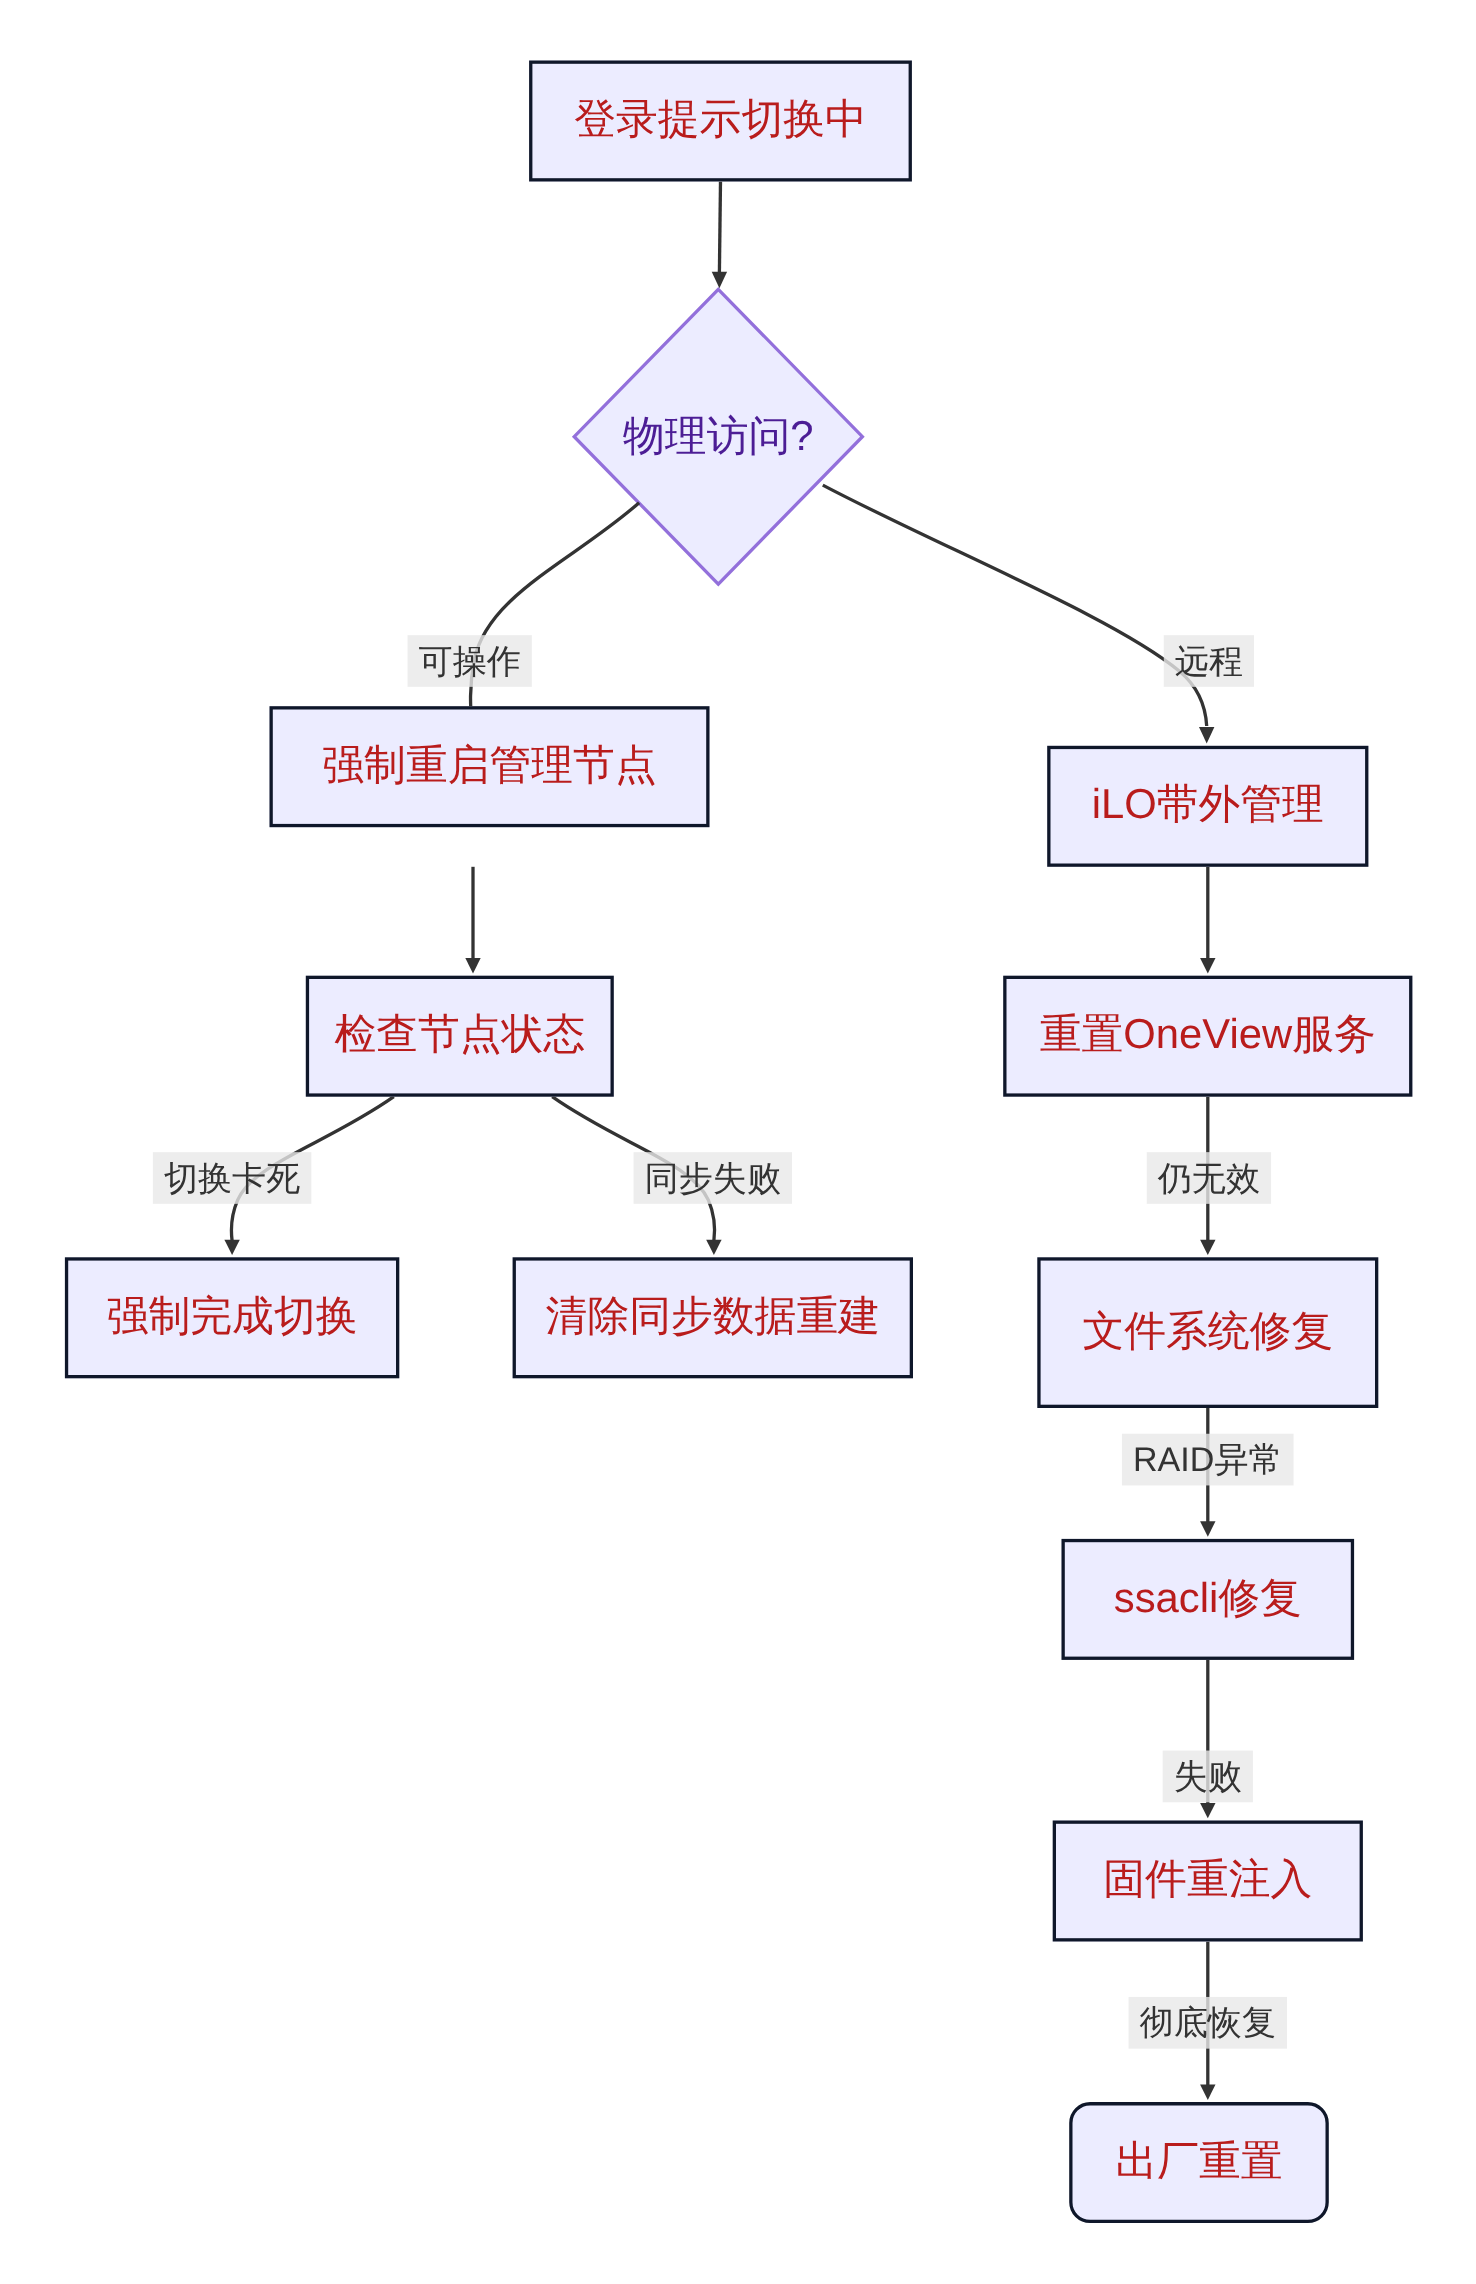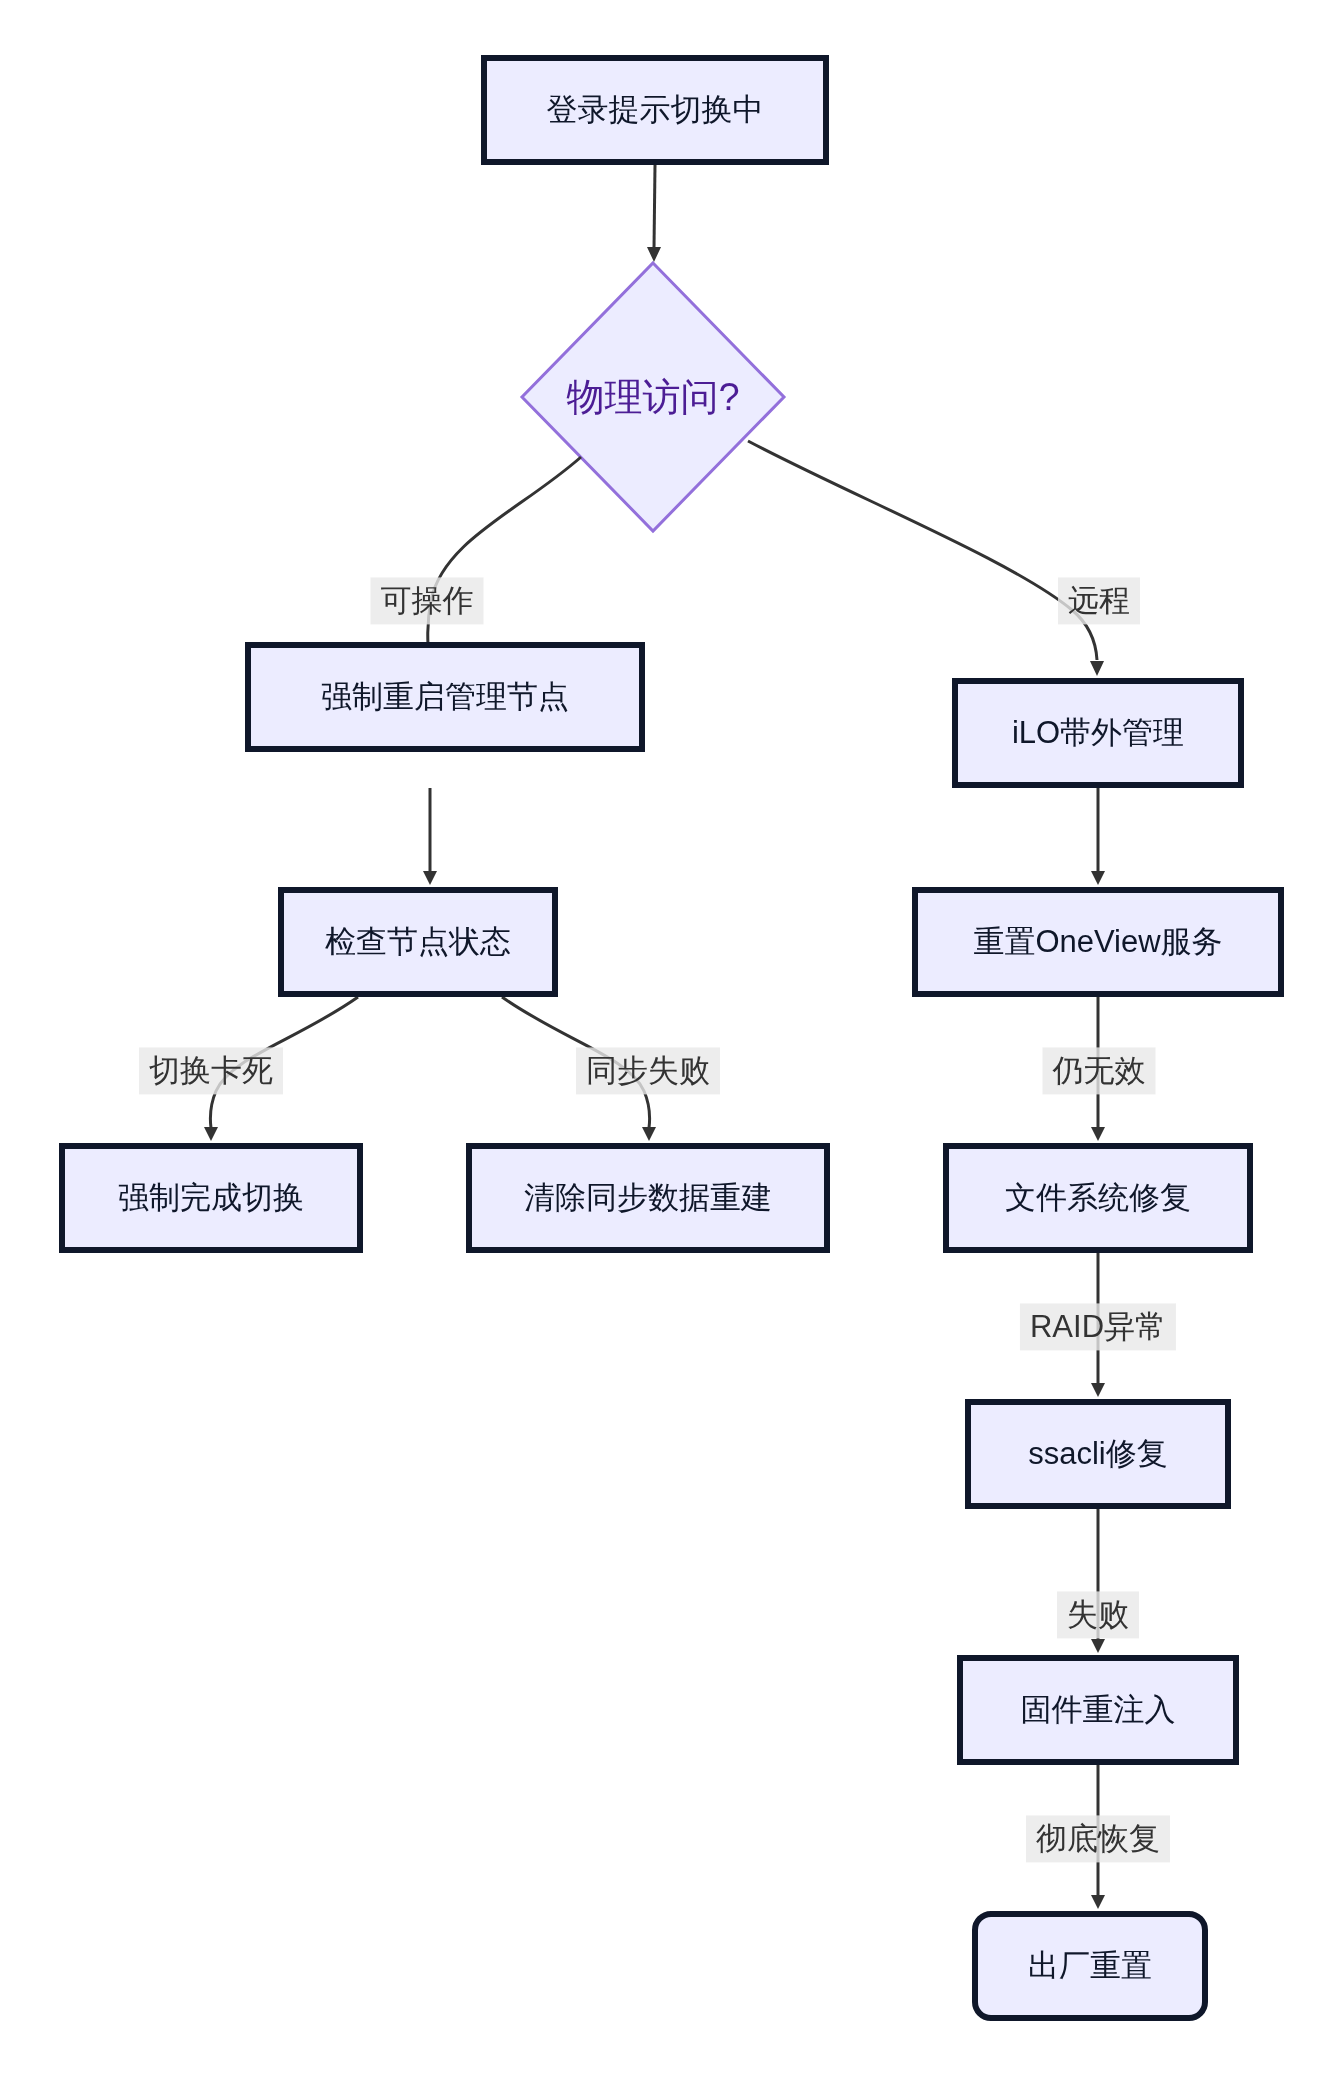--- a/index.html
+++ b/index.html
@@ -11,24 +11,24 @@
     overflow:hidden;
   }
   svg.edges { position:absolute; left:0; top:0; z-index:1; }
   .edge-path { fill:none; stroke:#333333; stroke-width:3; }
   .arrowhead { fill:#333333; stroke:none; }
   .diamond-shape { fill:#ECECFF; stroke:#9370DB; stroke-width:3; }
 
   .node {
     position:absolute; z-index:3;
     background:#ECECFF;
-    border:6px solid #0f172a;
+    border:3px solid #0f172a;
     box-sizing:border-box;
     display:flex; align-items:center; justify-content:center;
-    font-size:31px; color:#0f172a;
+    font-size:38px; color:#b91c1c;
     white-space:nowrap;
     line-height:1.2;
   }
   .diamond-label {
     position:absolute; z-index:3;
     transform:translate(-50%,-50%);
     font-size:38px; color:#4c1d95;
     white-space:nowrap;
   }
   .chip {
@@ -97,18 +97,18 @@
   <div class="node" style="left:481px; top:55px;   width:348px; height:110px;">登录提示切换中</div>
 
   <div class="diamond-label" style="left:653px; top:397px;">物理访问?</div>
 
   <div class="node" style="left:245px; top:642px;  width:400px; height:110px;">强制重启管理节点</div>
   <div class="node" style="left:278px; top:887px;  width:280px; height:110px;">检查节点状态</div>
   <div class="node" style="left:59px;  top:1143px; width:304px; height:110px;">强制完成切换</div>
   <div class="node" style="left:466px; top:1143px; width:364px; height:110px;">清除同步数据重建</div>
   <div class="node" style="left:952px; top:678px;  width:292px; height:110px;">iLO带外管理</div>
   <div class="node" style="left:912px; top:887px;  width:372px; height:110px;">重置OneView服务</div>
-  <div class="node" style="left:943px; top:1143px; width:310px; height:110px;">文件系统修复</div>
+  <div class="node" style="left:943px; top:1143px; width:310px; height:137px;">文件系统修复</div>
   <div class="node" style="left:965px; top:1399px; width:266px; height:110px;">ssacli修复</div>
   <div class="node" style="left:957px; top:1655px; width:282px; height:110px;">固件重注入</div>
   <div class="node" style="left:972px; top:1911px; width:236px; height:110px;border-radius:19px;">出厂重置</div>
 
 </div>
 
 </body></html>

